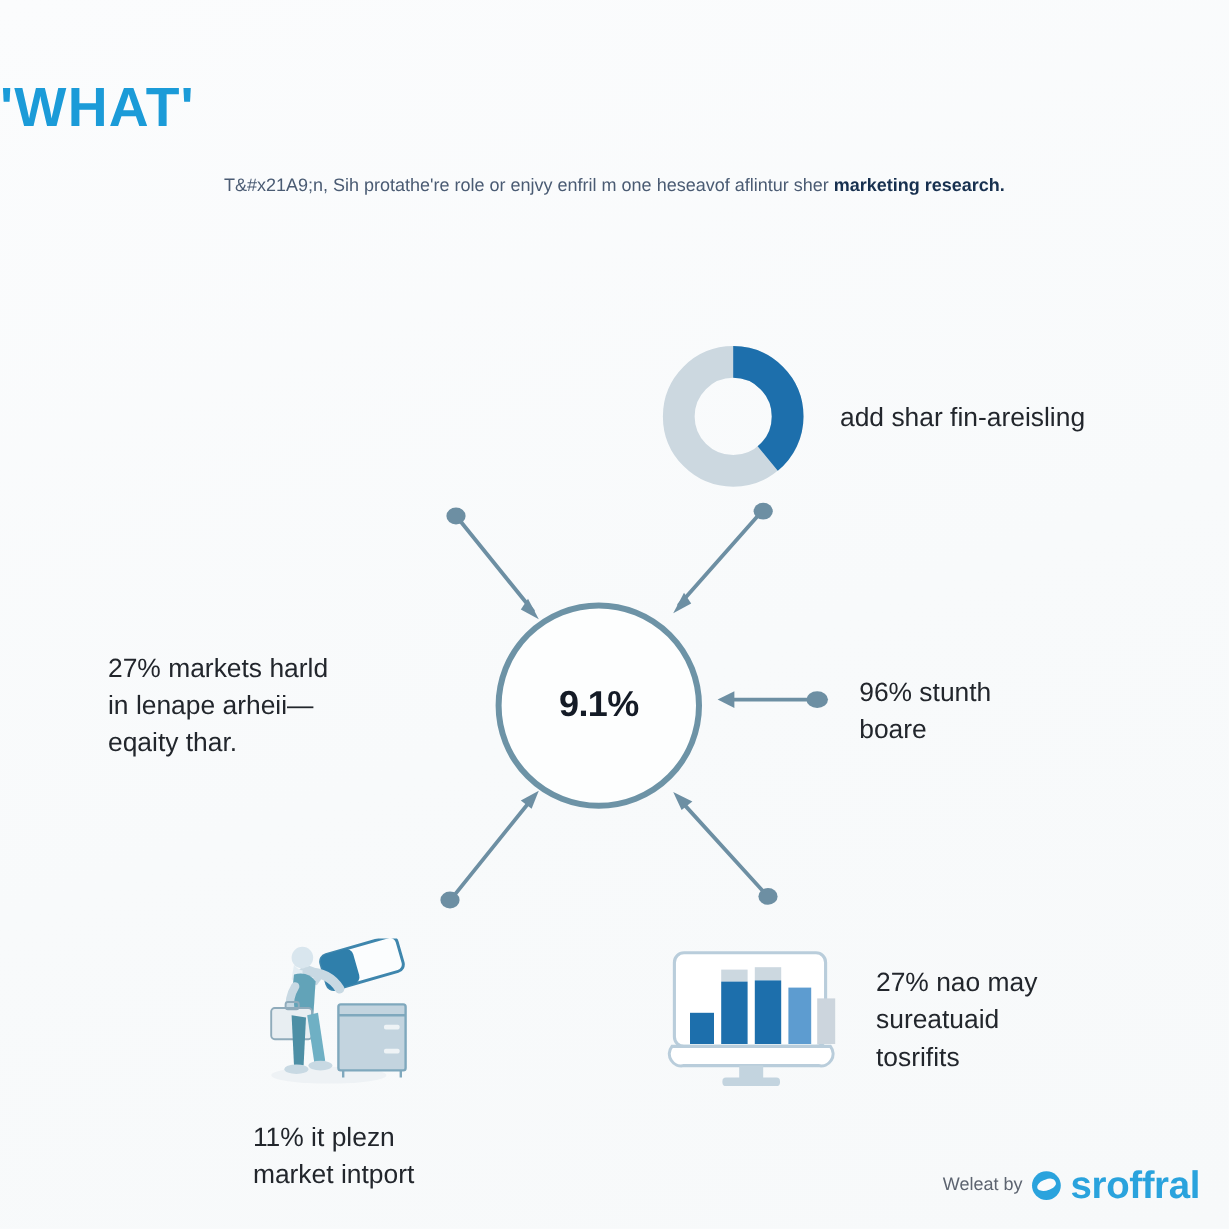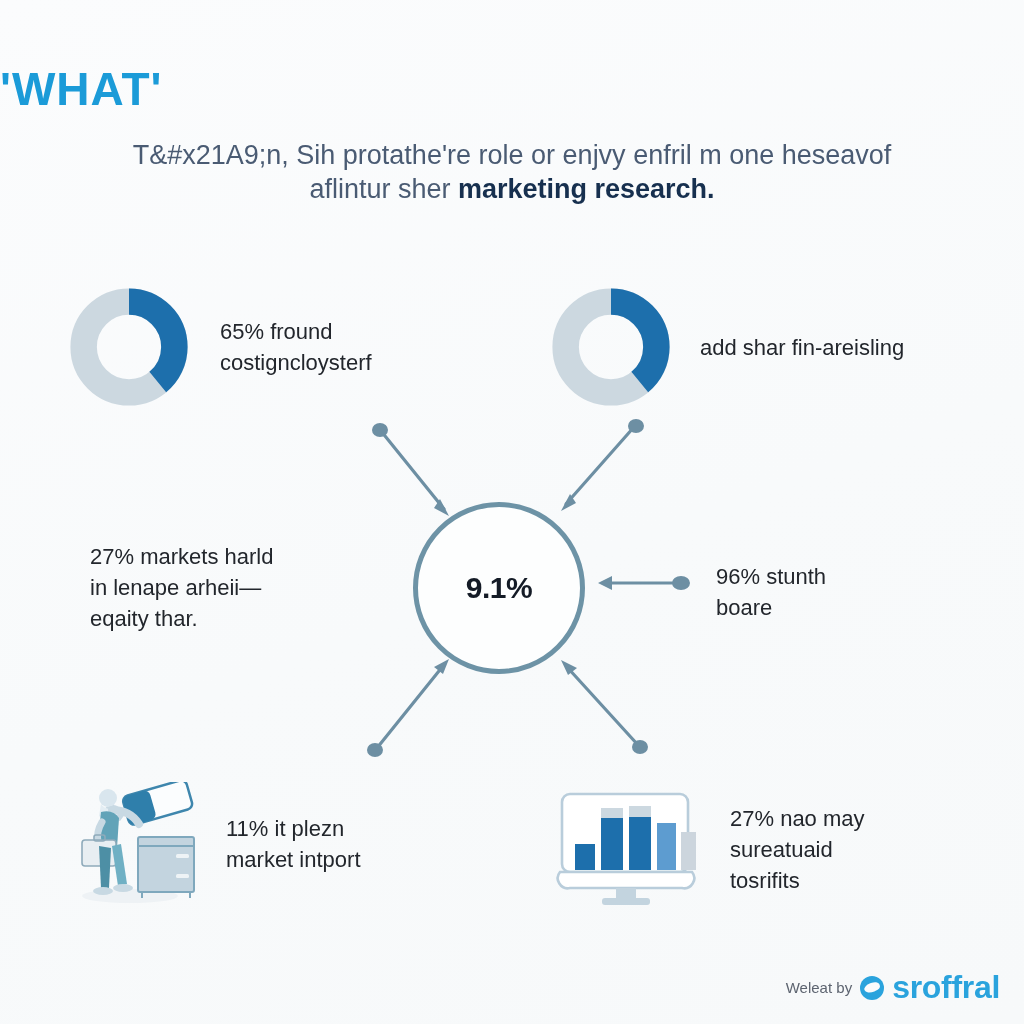--- a/index.html
+++ b/index.html
@@ -18,21 +18,21 @@
   
   #title {
     position:absolute; top:62px; left:0; width:1024px;
     text-align:left;
     font-size:46px; font-weight:bold; letter-spacing:1px;
     color:#1b9bd8;
   }
   #subtitle {
     position:absolute; top:138px; left:112px; width:800px;
     text-align:center;
-    font-size:27px; line-height:34px;
+    font-size:15px; line-height:34px;
     color:#4a5b73;
   }
   #subtitle .strong { font-weight:bold; color:#17304f; }
 
   
   .stat { position:absolute; }
   .stat .txt {
     font-size:22px; line-height:31px; color:#22262c;
   }
 
@@ -105,30 +105,20 @@
       <line x1="638" y1="745" x2="567" y2="667"></line>
       <ellipse cx="640" cy="747" rx="8" ry="7" stroke="none"></ellipse>
       <polygon points="561,660 568,675 577,668" stroke="none"></polygon>
     </g>
   </svg>
 
   <div id="hub">
     <span id="hub-value">9.1%</span>
   </div>
 
-  <div class="stat" style="left:66px; top:284px; width:400px; display:flex; align-items:center; gap:28px;">
-    <svg class="donut" width="126" height="126" viewBox="0 0 100 100">
-      <circle cx="50" cy="50" r="36" fill="none" stroke="#ccd8e0" stroke-width="21"></circle>
-      <circle cx="50" cy="50" r="36" fill="none" stroke="#1d6fac" stroke-width="21" stroke-dasharray="88.2 138.0" transform="rotate(-90 50 50)"></circle>
-    </svg>
-    <div class="txt">
-      <div>65% fround</div>
-      <div>costigncloysterf</div>
-    </div>
-  </div>
 
   <div class="stat" style="left:548px; top:284px; width:440px; display:flex; align-items:center; gap:26px;">
     <svg class="donut" width="126" height="126" viewBox="0 0 100 100">
       <circle cx="50" cy="50" r="36" fill="none" stroke="#ccd8e0" stroke-width="21"></circle>
       <circle cx="50" cy="50" r="36" fill="none" stroke="#1d6fac" stroke-width="21" stroke-dasharray="88.2 138.0" transform="rotate(-90 50 50)"></circle>
     </svg>
     <div class="txt">
       <div>add shar fin-areisling</div>
     </div>
   </div>
@@ -141,21 +131,21 @@
     </div>
   </div>
 
   <div class="stat" style="left:716px; top:561px; width:280px;">
     <div class="txt">
       <div>96% stunth</div>
       <div>boare</div>
     </div>
   </div>
 
-  <div class="stat" style="left:68px; top:782px; width:420px; display:flex; align-items:center; gap:26px;">
+  <div class="stat" style="left:68px; top:782px; width:420px; display:flex; align-items:center; gap:26px;flex-direction:column;">
     <svg width="132" height="124" viewBox="0 0 132 124">
       <ellipse cx="62" cy="114" rx="48" ry="7" fill="#eef2f5"></ellipse>
 
       <rect x="70" y="55" width="56" height="55" rx="2" fill="#c3d4df" stroke="#7fa8bd" stroke-width="2"></rect>
       <line x1="70" y1="64" x2="126" y2="64" stroke="#7fa8bd" stroke-width="2"></line>
       <rect x="108" y="72" width="13" height="4" rx="1.5" fill="#eef3f6"></rect>
       <rect x="108" y="92" width="13" height="4" rx="1.5" fill="#eef3f6"></rect>
       <line x1="74" y1="110" x2="74" y2="116" stroke="#7fa8bd" stroke-width="2"></line>
       <line x1="122" y1="110" x2="122" y2="116" stroke="#7fa8bd" stroke-width="2"></line>
 

